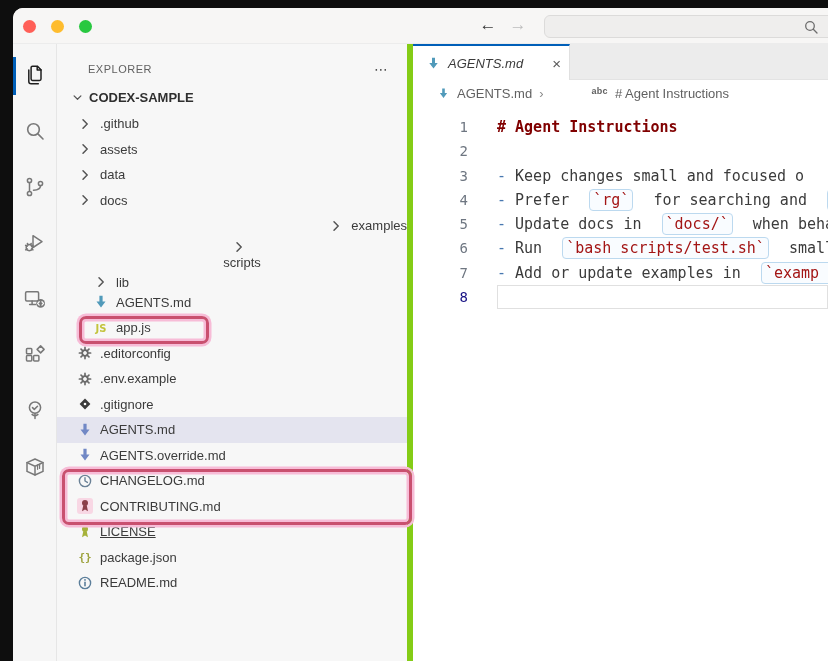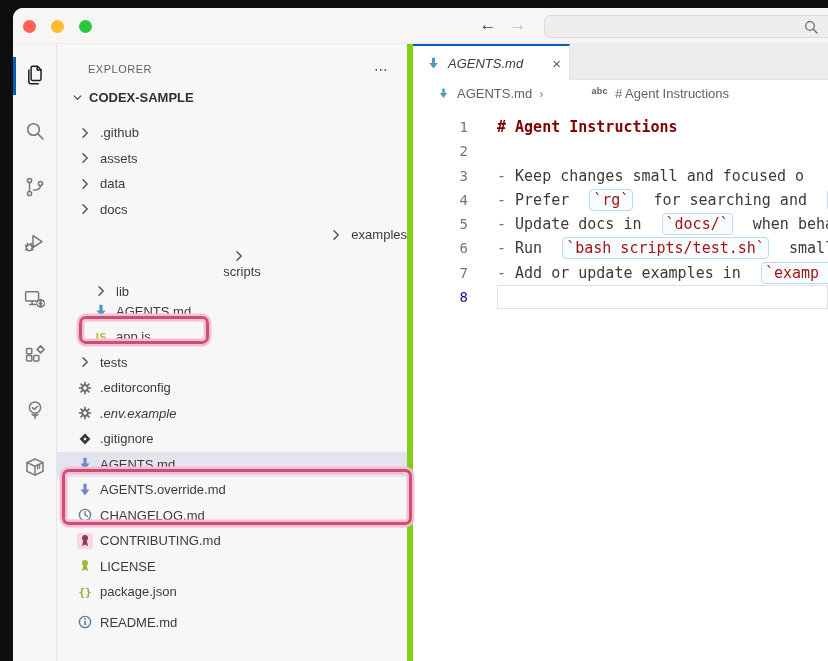--- a/index.html
+++ b/index.html
@@ -35,21 +35,21 @@
   .ab-item.active{color:#1f1f1f;}
   .ab-item svg{width:24px;height:24px;display:block;}
   
   .sidebar{width:356px;flex:none;background:#f7f7f7;border-right:6px solid #84cc16;overflow:hidden;}
   .sidebar-header{height:26px;margin-top:12px;padding:0 18px 0 31px;display:flex;align-items:center;
     justify-content:space-between;color:#616161;font-size:11px;letter-spacing:.5px;}
   .dots{font-size:14px;color:#4f4f4f;letter-spacing:1px;cursor:default;}
   .root-row{height:22px;margin-top:4px;display:flex;align-items:center;padding-left:14px;gap:5px;
     font-size:13px;font-weight:700;color:#2f2f2f;}
   .root-row .twist{width:13px;height:13px;color:#555;}
-  .tree{margin-top:12px;}
+  .tree{margin-top:3px;}
   .tree-row{height:25.5px;display:flex;align-items:center;font-size:13px;color:var(--text);cursor:default;}
   .tree-row.selected{background:var(--selection);}
   .slot{width:16px;height:16px;flex:none;margin-right:7px;position:relative;}
   .slot svg{width:16px;height:16px;display:block;}
   .slot.markdown-icon{color:var(--md-blue);}
   .tree-row.annotated .slot.markdown-icon{color:var(--md-muted);}
   .slot.js-icon{color:var(--js-yellow);}
   .slot.gear-icon{color:var(--gear);}
   .slot.git-icon{color:var(--git);}
   .slot.clock-icon{color:var(--clock);}
@@ -251,39 +251,31 @@
   </div>
             <div class="tree-row" style="padding-left: 36px;">
     <span class="slot js-icon">
                 <svg viewBox="0 0 16 16" fill="none" stroke="currentColor" stroke-width="1.4" stroke-linecap="round" stroke-linejoin="round">
                   <text x="8" y="12" text-anchor="middle" font-size="10" font-weight="bold" font-family="DejaVu Sans, sans-serif" fill="currentColor" stroke="none">JS</text>
                 </svg>
               </span>
     <span class="tlabel">app.js</span>
   </div>
             <div class="tree-row" style="padding-left: 20px;">
-    <span class="slot chev">
-                <svg viewBox="0 0 16 16" fill="none" stroke="currentColor" stroke-width="1.4" stroke-linecap="round" stroke-linejoin="round">
-                  <path d="M6 3.8 10.2 8 6 12.2" stroke-width="1.5"></path>
-                </svg>
-              </span>
-    <span class="tlabel">tests</span>
-  </div>
-            <div class="tree-row" style="padding-left: 20px;">
     <span class="slot gear-icon">
                 <svg viewBox="0 0 16 16" fill="none" stroke="currentColor" stroke-width="1.4" stroke-linecap="round" stroke-linejoin="round">
                   <g stroke-width="1.7">
                     <circle cx="8" cy="8" r="2.8"></circle>
                     <path d="M8 2.4v2.8M8 10.8v2.8M2.4 8h2.8M10.8 8h2.8M9.98 9.98l1.98 1.98M6.02 9.98l-1.98 1.98M9.98 6.02l1.98-1.98M6.02 6.02L4.04 4.04"></path>
                   </g>
                 </svg>
               </span>
     <span class="tlabel">.editorconfig</span>
   </div>
-            <div class="tree-row" style="padding-left: 20px; font-style: italic;">
+            <div class="tree-row" style="padding-left: 20px;">
     <span class="slot gear-icon">
                 <svg viewBox="0 0 16 16" fill="none" stroke="currentColor" stroke-width="1.4" stroke-linecap="round" stroke-linejoin="round">
                   <g stroke-width="1.7">
                     <circle cx="8" cy="8" r="2.8"></circle>
                     <path d="M8 2.4v2.8M8 10.8v2.8M2.4 8h2.8M10.8 8h2.8M9.98 9.98l1.98 1.98M6.02 9.98l-1.98 1.98M9.98 6.02l1.98-1.98M6.02 6.02L4.04 4.04"></path>
                   </g>
                 </svg>
               </span>
     <span class="tlabel">.env.example</span>
   </div>
@@ -323,38 +315,38 @@
   </div>
             <div class="tree-row" style="padding-left: 20px;">
     <span class="slot ribbon-maroon-icon">
                 <svg viewBox="0 0 16 16" fill="none" stroke="currentColor" stroke-width="1.4" stroke-linecap="round" stroke-linejoin="round">
                   <circle cx="8" cy="5" r="3" fill="currentColor" stroke="none"></circle>
                   <path d="M6.3 7.2 5 13.2l3-1.8 3 1.8-1.3-6z" fill="currentColor" stroke="none"></path>
                 </svg>
               </span>
     <span class="tlabel">CONTRIBUTING.md</span>
   </div>
-            <div class="tree-row" style="padding-left: 20px;">
+            <div class="tree-row" style="padding-left: 20px; text-decoration: underline;">
     <span class="slot ribbon-green-icon">
                 <svg viewBox="0 0 16 16" fill="none" stroke="currentColor" stroke-width="1.4" stroke-linecap="round" stroke-linejoin="round">
                   <circle cx="8" cy="5" r="3" fill="currentColor" stroke="none"></circle>
                   <path d="M6.3 7.2 5 13.2l3-1.8 3 1.8-1.3-6z" fill="currentColor" stroke="none"></path>
                 </svg>
               </span>
     <span class="tlabel">LICENSE</span>
   </div>
             <div class="tree-row" style="padding-left: 20px;">
     <span class="slot braces-icon">
                 <svg viewBox="0 0 16 16" fill="none" stroke="currentColor" stroke-width="1.4" stroke-linecap="round" stroke-linejoin="round">
                   <text x="8" y="12" text-anchor="middle" font-size="11" font-weight="bold" font-family="DejaVu Sans Mono, monospace" fill="currentColor" stroke="none">{}</text>
                 </svg>
               </span>
     <span class="tlabel">package.json</span>
   </div>
-            <div class="tree-row" style="padding-left: 20px; align-items: flex-end;">
+            <div class="tree-row" style="padding-left: 20px;">
     <span class="slot info-icon">
                 <svg viewBox="0 0 16 16" fill="none" stroke="currentColor" stroke-width="1.4" stroke-linecap="round" stroke-linejoin="round">
                   <circle cx="8" cy="8" r="5.6"></circle>
                   <path d="M8 7.4v3.4" stroke-width="1.6"></path>
                   <circle cx="8" cy="4.9" r=".9" fill="currentColor" stroke="none"></circle>
                 </svg>
               </span>
     <span class="tlabel">README.md</span>
   </div>
           </div>

